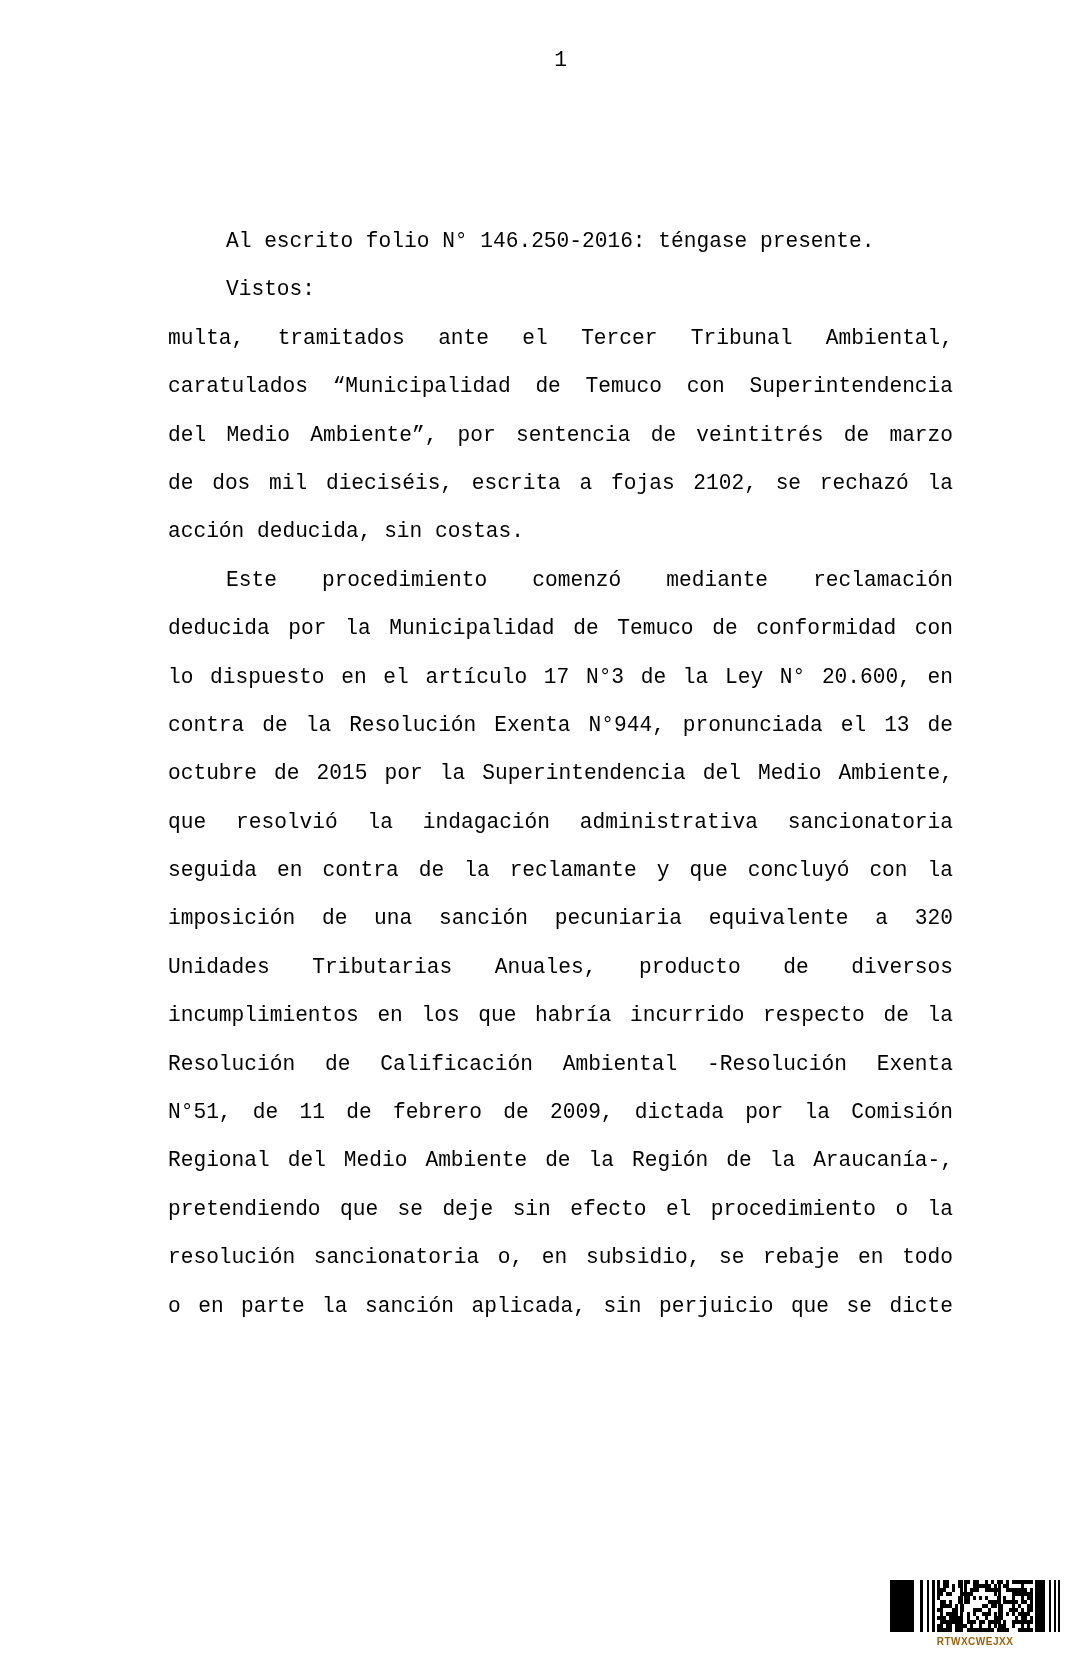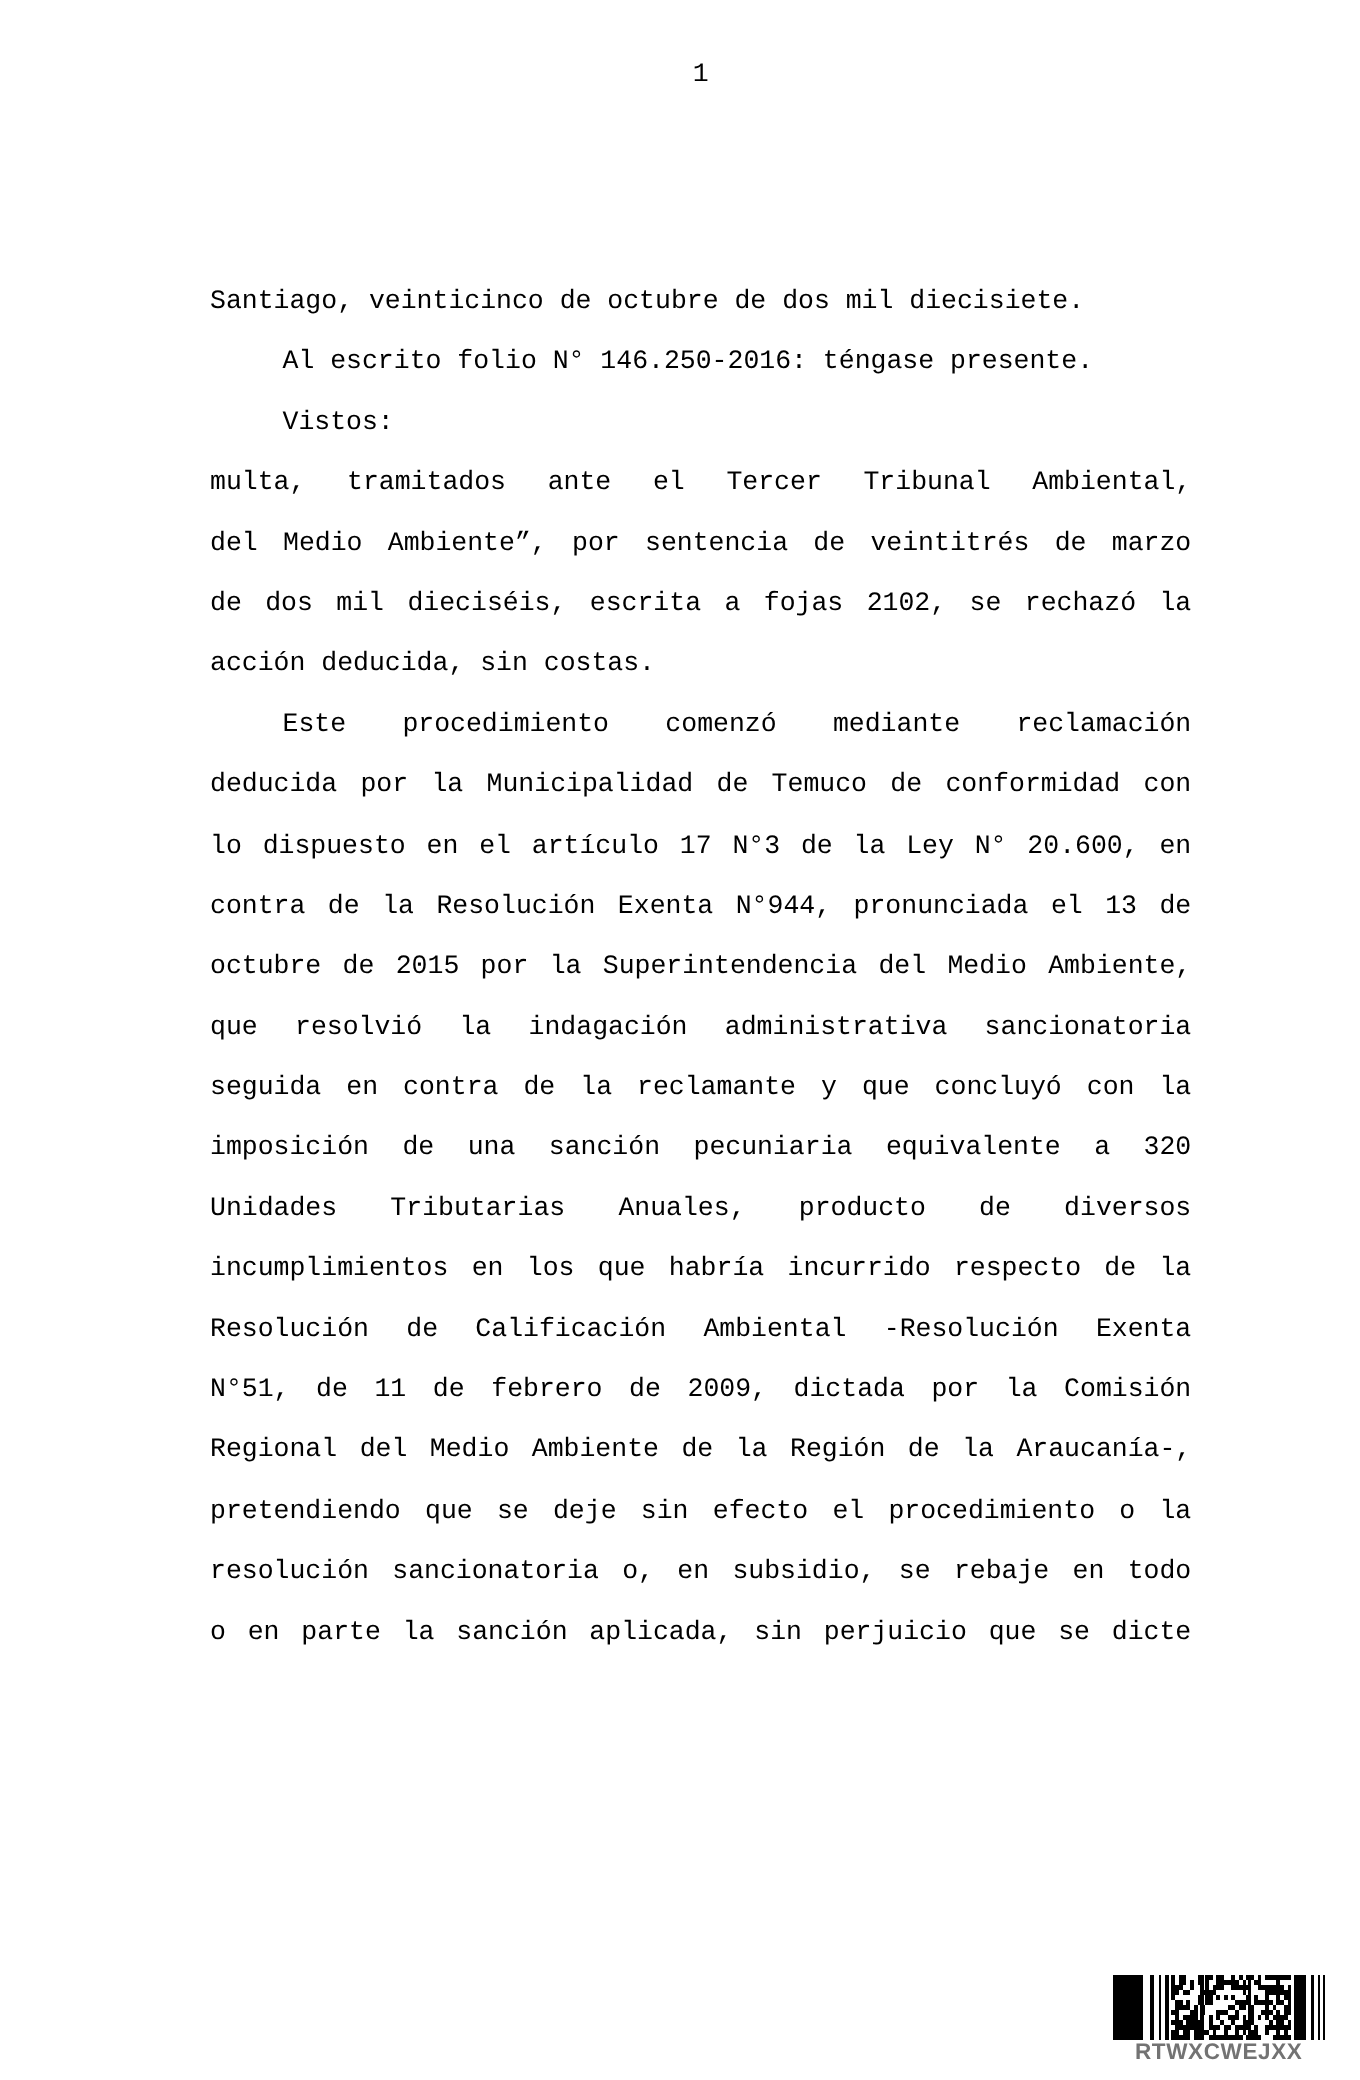--- a/index.html
+++ b/index.html
@@ -58,38 +58,38 @@
   }
   .barcode-bars svg {
     display: block;
   }
   .barcode-label {
     width: 170px;
     margin-top: 2px;
     text-align: center;
     font-family: "Liberation Sans", "DejaVu Sans", sans-serif;
     font-weight: bold;
-    font-size: 18px;
+    font-size: 10px;
     line-height: 15px;
     letter-spacing: 0.5px;
-    color: #737373;
+    color: #a16207;
   }
 </style>
 </head>
 <body>
 
 <div class="page">
 
   <div class="page-number">1</div>
 
   <div class="doc-body">
-      <div class="line">Santiago, veinticinco de octubre de dos mil diecisiete.</div>
       <div class="line indent">Al escrito folio N° 146.250-2016: téngase presente.</div>
       <div class="line indent bold">Vistos:</div>
       <div class="line justify">multa, tramitados ante el Tercer Tribunal Ambiental,</div>
+      <div class="line justify">caratulados “Municipalidad de Temuco con Superintendencia</div>
       <div class="line justify">del Medio Ambiente”, por sentencia de veintitrés de marzo</div>
       <div class="line justify">de dos mil dieciséis, escrita a fojas 2102, se rechazó la</div>
       <div class="line">acción deducida, sin costas.</div>
       <div class="line indent justify">Este procedimiento comenzó mediante reclamación</div>
       <div class="line justify">deducida por la Municipalidad de Temuco de conformidad con</div>
       <div class="line justify">lo dispuesto en el artículo 17 N°3 de la Ley N° 20.600, en</div>
       <div class="line justify">contra de la Resolución Exenta N°944, pronunciada el 13 de</div>
       <div class="line justify">octubre de 2015 por la Superintendencia del Medio Ambiente,</div>
       <div class="line justify">que resolvió la indagación administrativa sancionatoria</div>
       <div class="line justify">seguida en contra de la reclamante y que concluyó con la</div>

